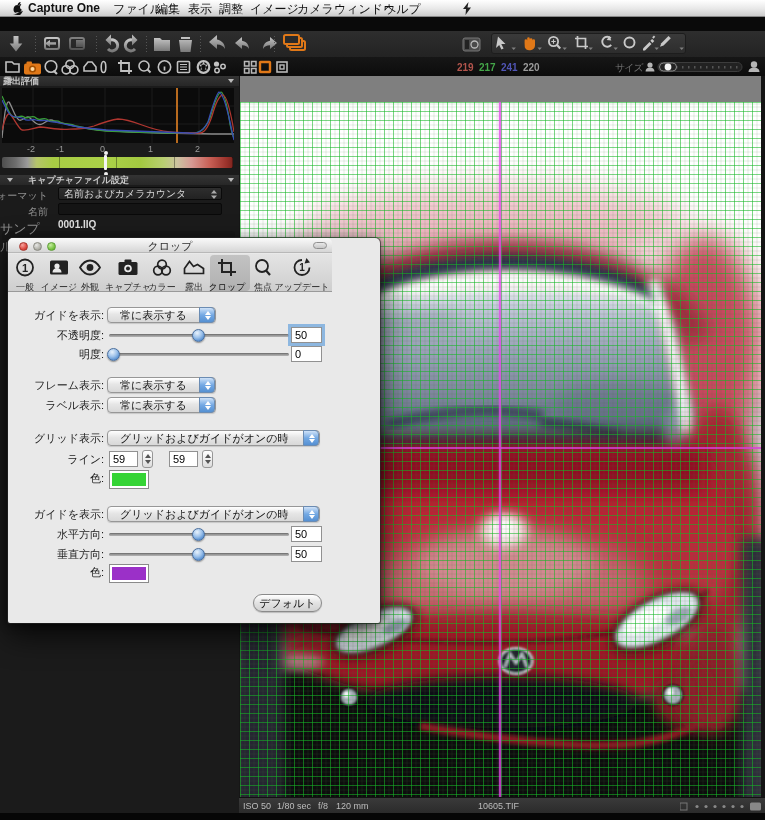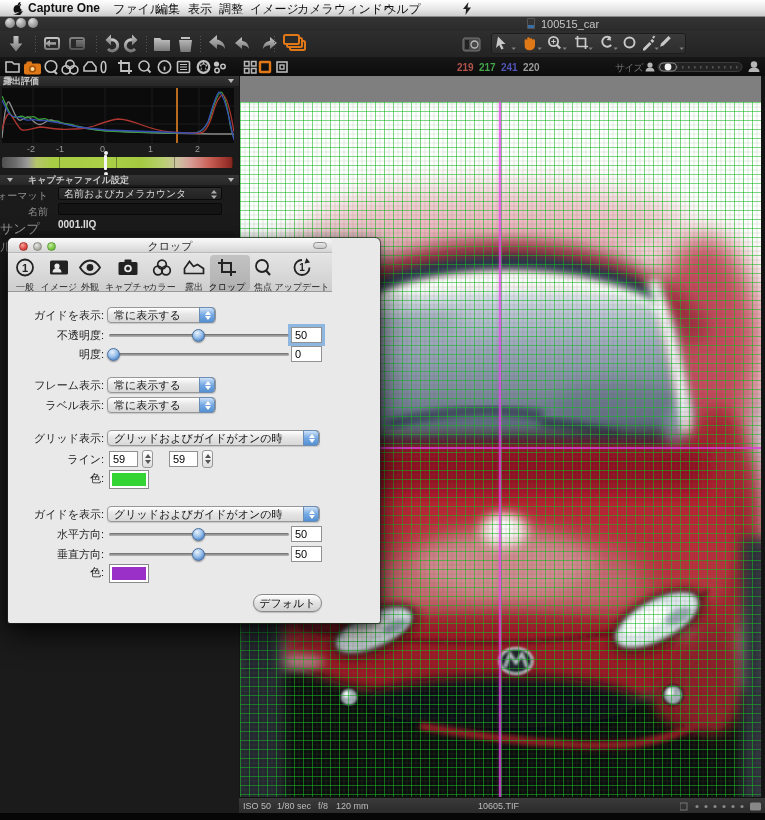--- a/index.html
+++ b/index.html
@@ -38,21 +38,21 @@
 #rightsliver{left:761px;top:76px;width:4px;height:721px;background:#141414}
 
 #dialog{left:8px;top:238px;width:372px;height:385px;background:#e9e9e9;border-radius:5px 5px 2px 2px;box-shadow:0 0 0 1px rgba(40,40,40,0.6),0 12px 30px rgba(0,0,0,0.75),0 2px 8px rgba(0,0,0,0.5);font-size:11px;color:#1a1a1a}
 #dlgtitle{position:absolute;left:0;top:0;width:324px;height:15px;background:linear-gradient(#fafafa,#d6d6d6);border-radius:5px 5px 0 0;border-bottom:1px solid #b8b8b8}
 #dlgtabs{position:absolute;left:0;top:16px;width:324px;height:38px;background:linear-gradient(#e4e4e4,#cecece);border-bottom:1px solid #9a9a9a}
 .dball{position:absolute;top:3.5px;width:9px;height:9px;border-radius:50%}
 .tabsel{position:absolute;left:202px;top:1px;width:40px;height:36px;background:linear-gradient(#c2c2c2,#b0b0b0);border-radius:4px}
 .tablab{position:absolute;top:27px;font-size:9px;color:#2a2a2a;white-space:nowrap;transform:translateX(-50%)}
 .ticon{position:absolute;top:4px;transform:translateX(-50%)}
 .dlab{position:absolute;font-size:11px;color:#1c1c1c;text-align:right;white-space:nowrap;transform:translateX(-100%)}
-.popup{position:absolute;height:16px;background:linear-gradient(#ffffff,#e6e6e6 45%,#d8d8d8);border:1px solid #979797;border-radius:4px;font-size:11px;color:#111;line-height:14px;padding-left:6px;box-shadow:0 1px 1px rgba(0,0,0,0.15)}
+.popup{position:absolute;height:16px;background:linear-gradient(#ffffff,#e6e6e6 45%,#d8d8d8);border:1px solid #979797;border-radius:4px;font-size:11px;color:#111;line-height:14px;padding-left:12px;box-shadow:0 1px 1px rgba(0,0,0,0.15)}
 .pcap{position:absolute;right:0;top:-1px;width:16px;height:16px;border-radius:0 4px 4px 0;background:linear-gradient(#cfe2f8,#74a9e4 50%,#5590d2);border:1px solid #6b8cb3}
 .pcap:before{content:"";position:absolute;left:4.5px;top:2.5px;border-left:3px solid transparent;border-right:3px solid transparent;border-bottom:4px solid #fff}
 .pcap:after{content:"";position:absolute;left:4.5px;bottom:2.5px;border-left:3px solid transparent;border-right:3px solid transparent;border-top:4px solid #fff}
 .track{position:absolute;height:3px;background:linear-gradient(#8e8e8e,#b5b5b5);border-radius:2px;border-top:1px solid #777}
 .knob{position:absolute;width:13px;height:13px;border-radius:50%;background:radial-gradient(circle at 38% 28%,#e8f2fc,#9cc1ea 45%,#5b92d2 75%,#4a7ec0);border:0.5px solid #4a6f9e;box-shadow:0 1px 1.5px rgba(0,0,0,0.4)}
 .dfield{position:absolute;width:31px;height:16px;background:#fff;border:1px solid #919191;font-size:11px;line-height:14px;padding-left:3px;color:#000}
 .focus{outline:3px solid rgba(110,165,220,0.75)}
 .swatch{position:absolute;width:40px;height:19px;border:1px solid #8a8a8a;background:#fff;padding:2px}
 .swin{width:100%;height:100%}
 .stepper{position:absolute;width:11px;height:18px;background:linear-gradient(#fff,#ddd);border:1px solid #979797;border-radius:3px}
@@ -76,31 +76,20 @@
 <span class="cjk" style="left:219px">調整</span>
 <span class="cjk" style="left:250px">イメージ</span>
 <span class="cjk" style="left:297px">カメラ</span>
 <span class="cjk" style="left:334px">ウィンドウ</span>
 <span class="cjk" style="left:384px">ヘルプ</span>
 <svg style="position:absolute;left:462px;top:2px" width="10" height="13" viewBox="0 0 10 13">
         <path fill="#222" d="M6.5 0 1 7h3L3.5 13 9 5.5H5.5Z"></path>
       </svg>
 </div>
 
-<div class="abs" id="titlebar">
-<div class="ball" style="left:4.5px"></div>
-      <div class="ball" style="left:16px"></div>
-      <div class="ball" style="left:27.5px"></div>
-<svg style="position:absolute;left:526px;top:1px" width="10" height="11" viewBox="0 0 10 11">
-        <rect x="1" y="0" width="8" height="11" rx="1" fill="#555"></rect>
-        <rect x="2" y="1" width="6" height="6" fill="#333"></rect>
-        <rect x="2" y="7" width="6" height="3" fill="#3a6ea8"></rect>
-      </svg>
-<span style="position:absolute;left:541px;top:1px;font-size:11px;color:#c6c6c6">100515_car</span>
-</div>
 <div class="abs" id="row1">
 <svg width="765" height="26" viewBox="0 0 765 26">
 <defs>
           <linearGradient id="g1" x1="0" y1="0" x2="0" y2="1">
             <stop offset="0" stop-color="#c4c4c4"></stop>
             <stop offset="1" stop-color="#7a7a7a"></stop>
           </linearGradient>
         </defs>
 <g fill="url(#g1)" stroke="none">
 <path d="M13.5 5h5v7.5h3.8l-6.3 8-6.3-8h3.8z"></path>

